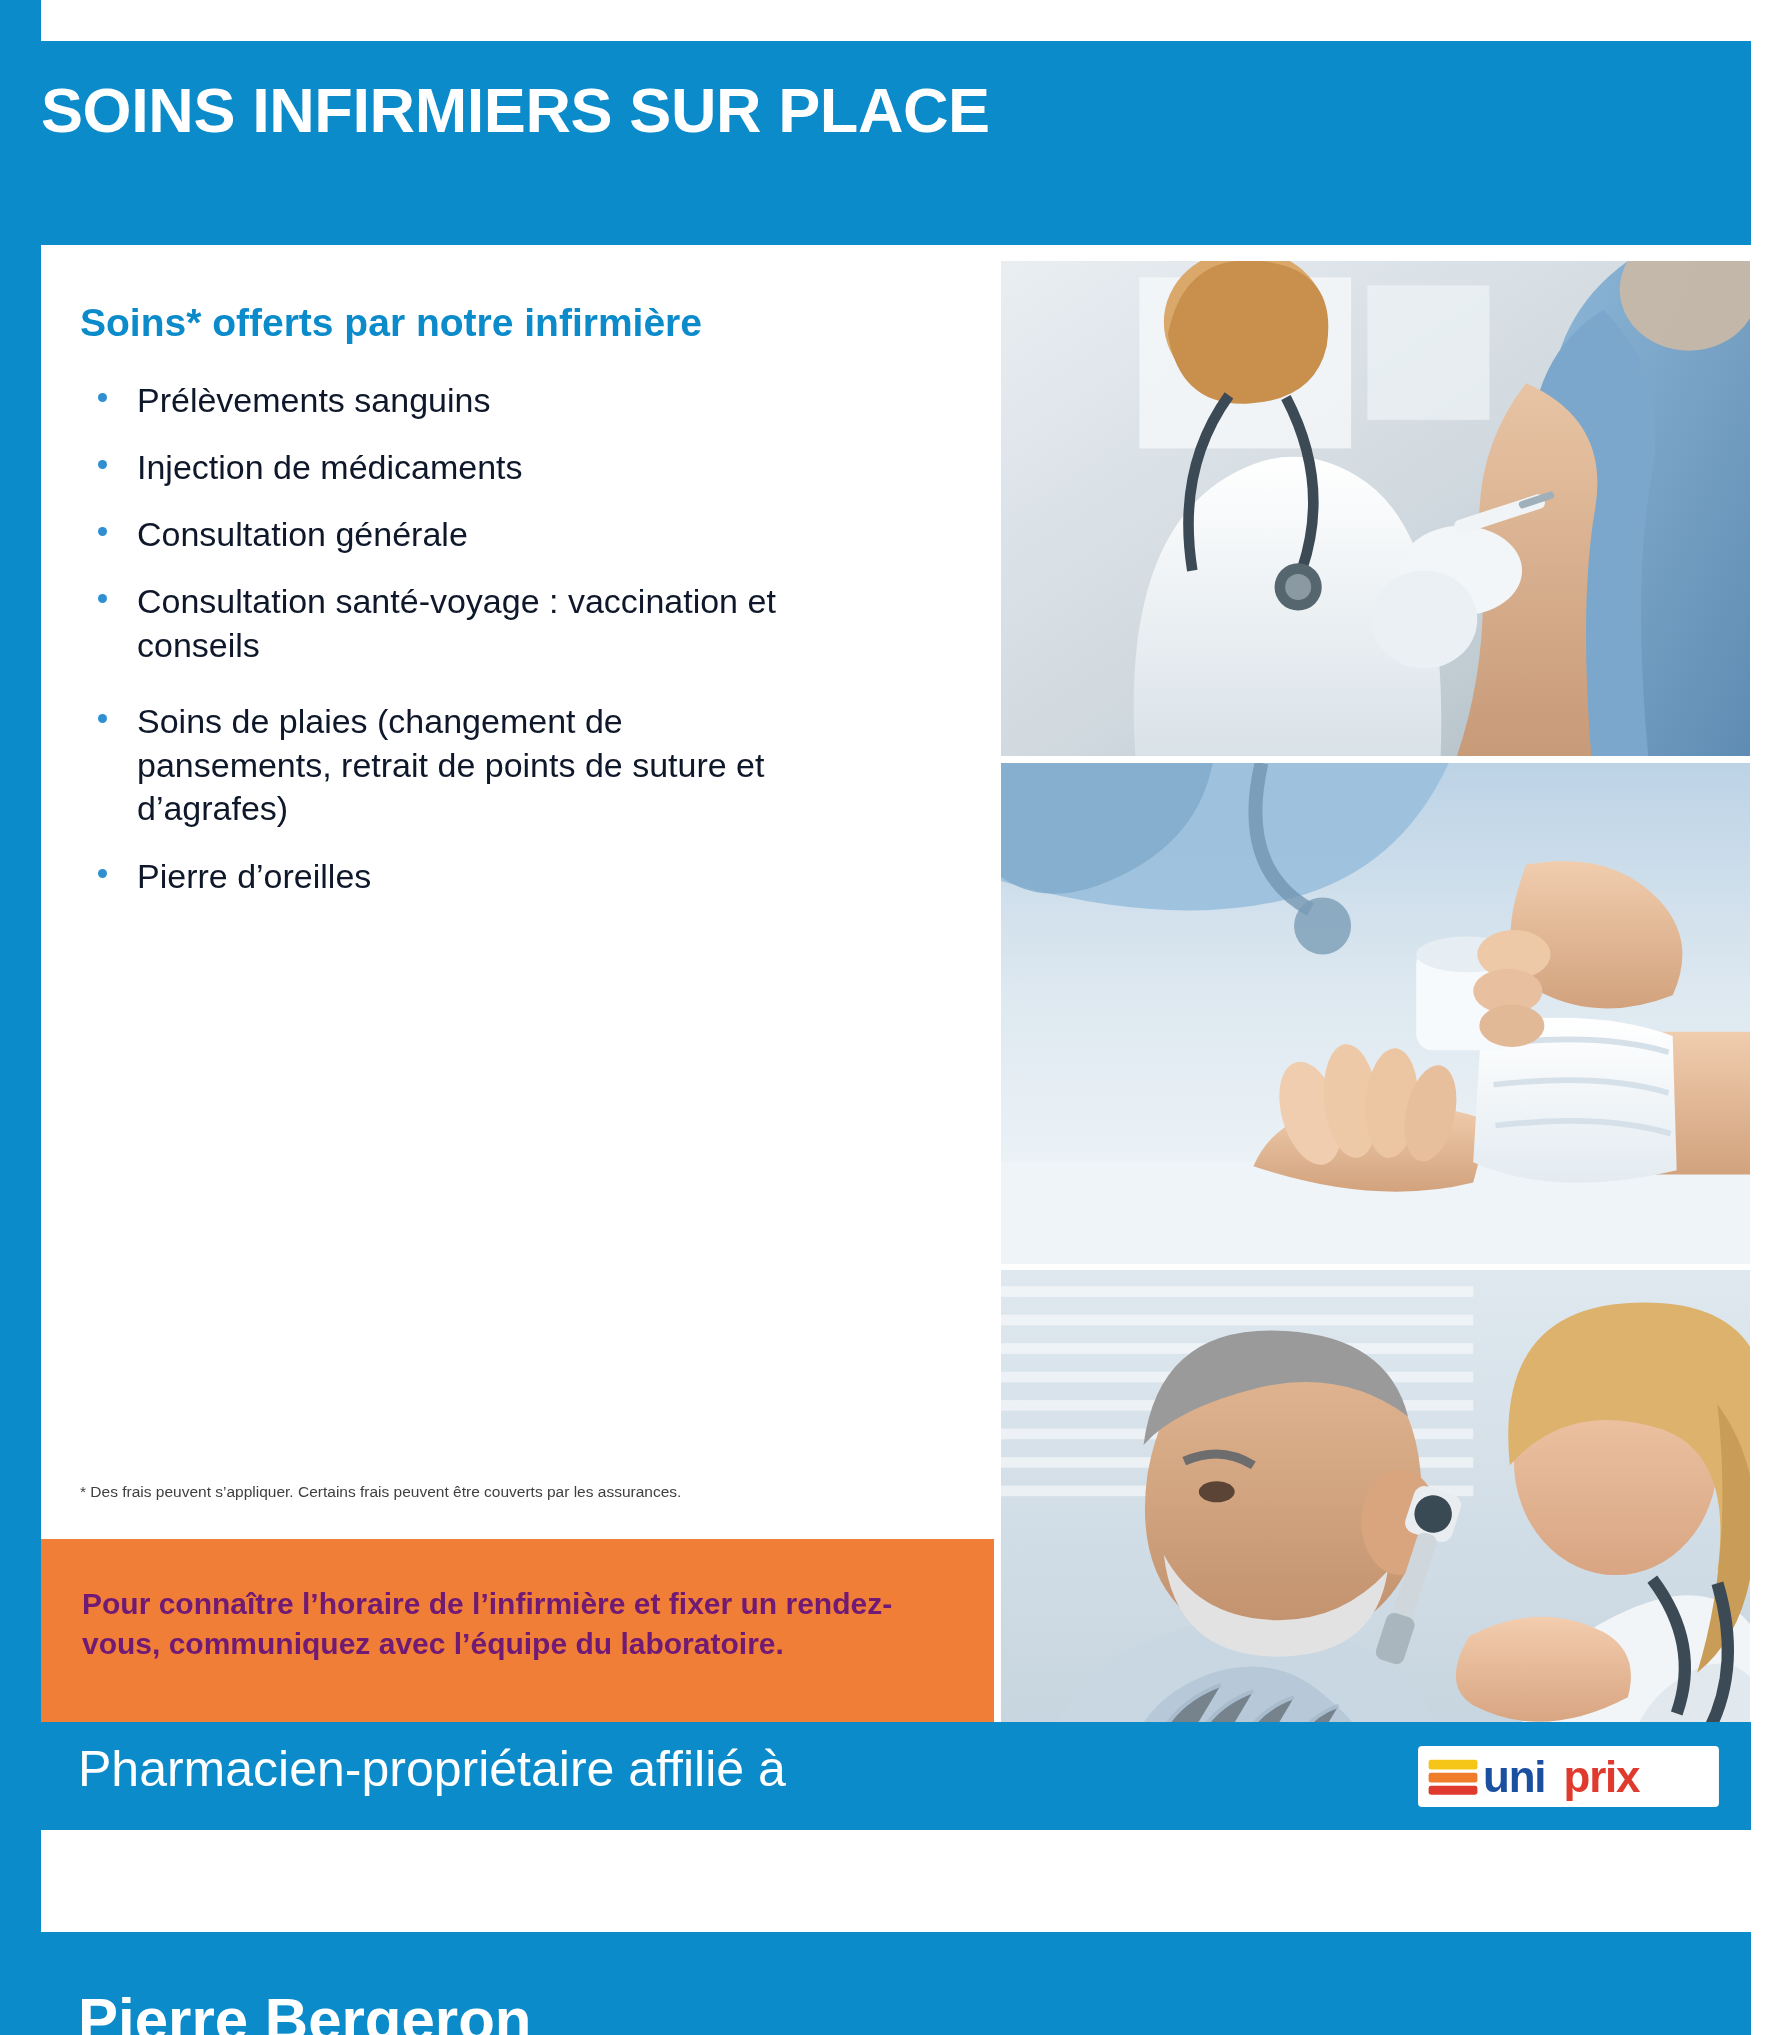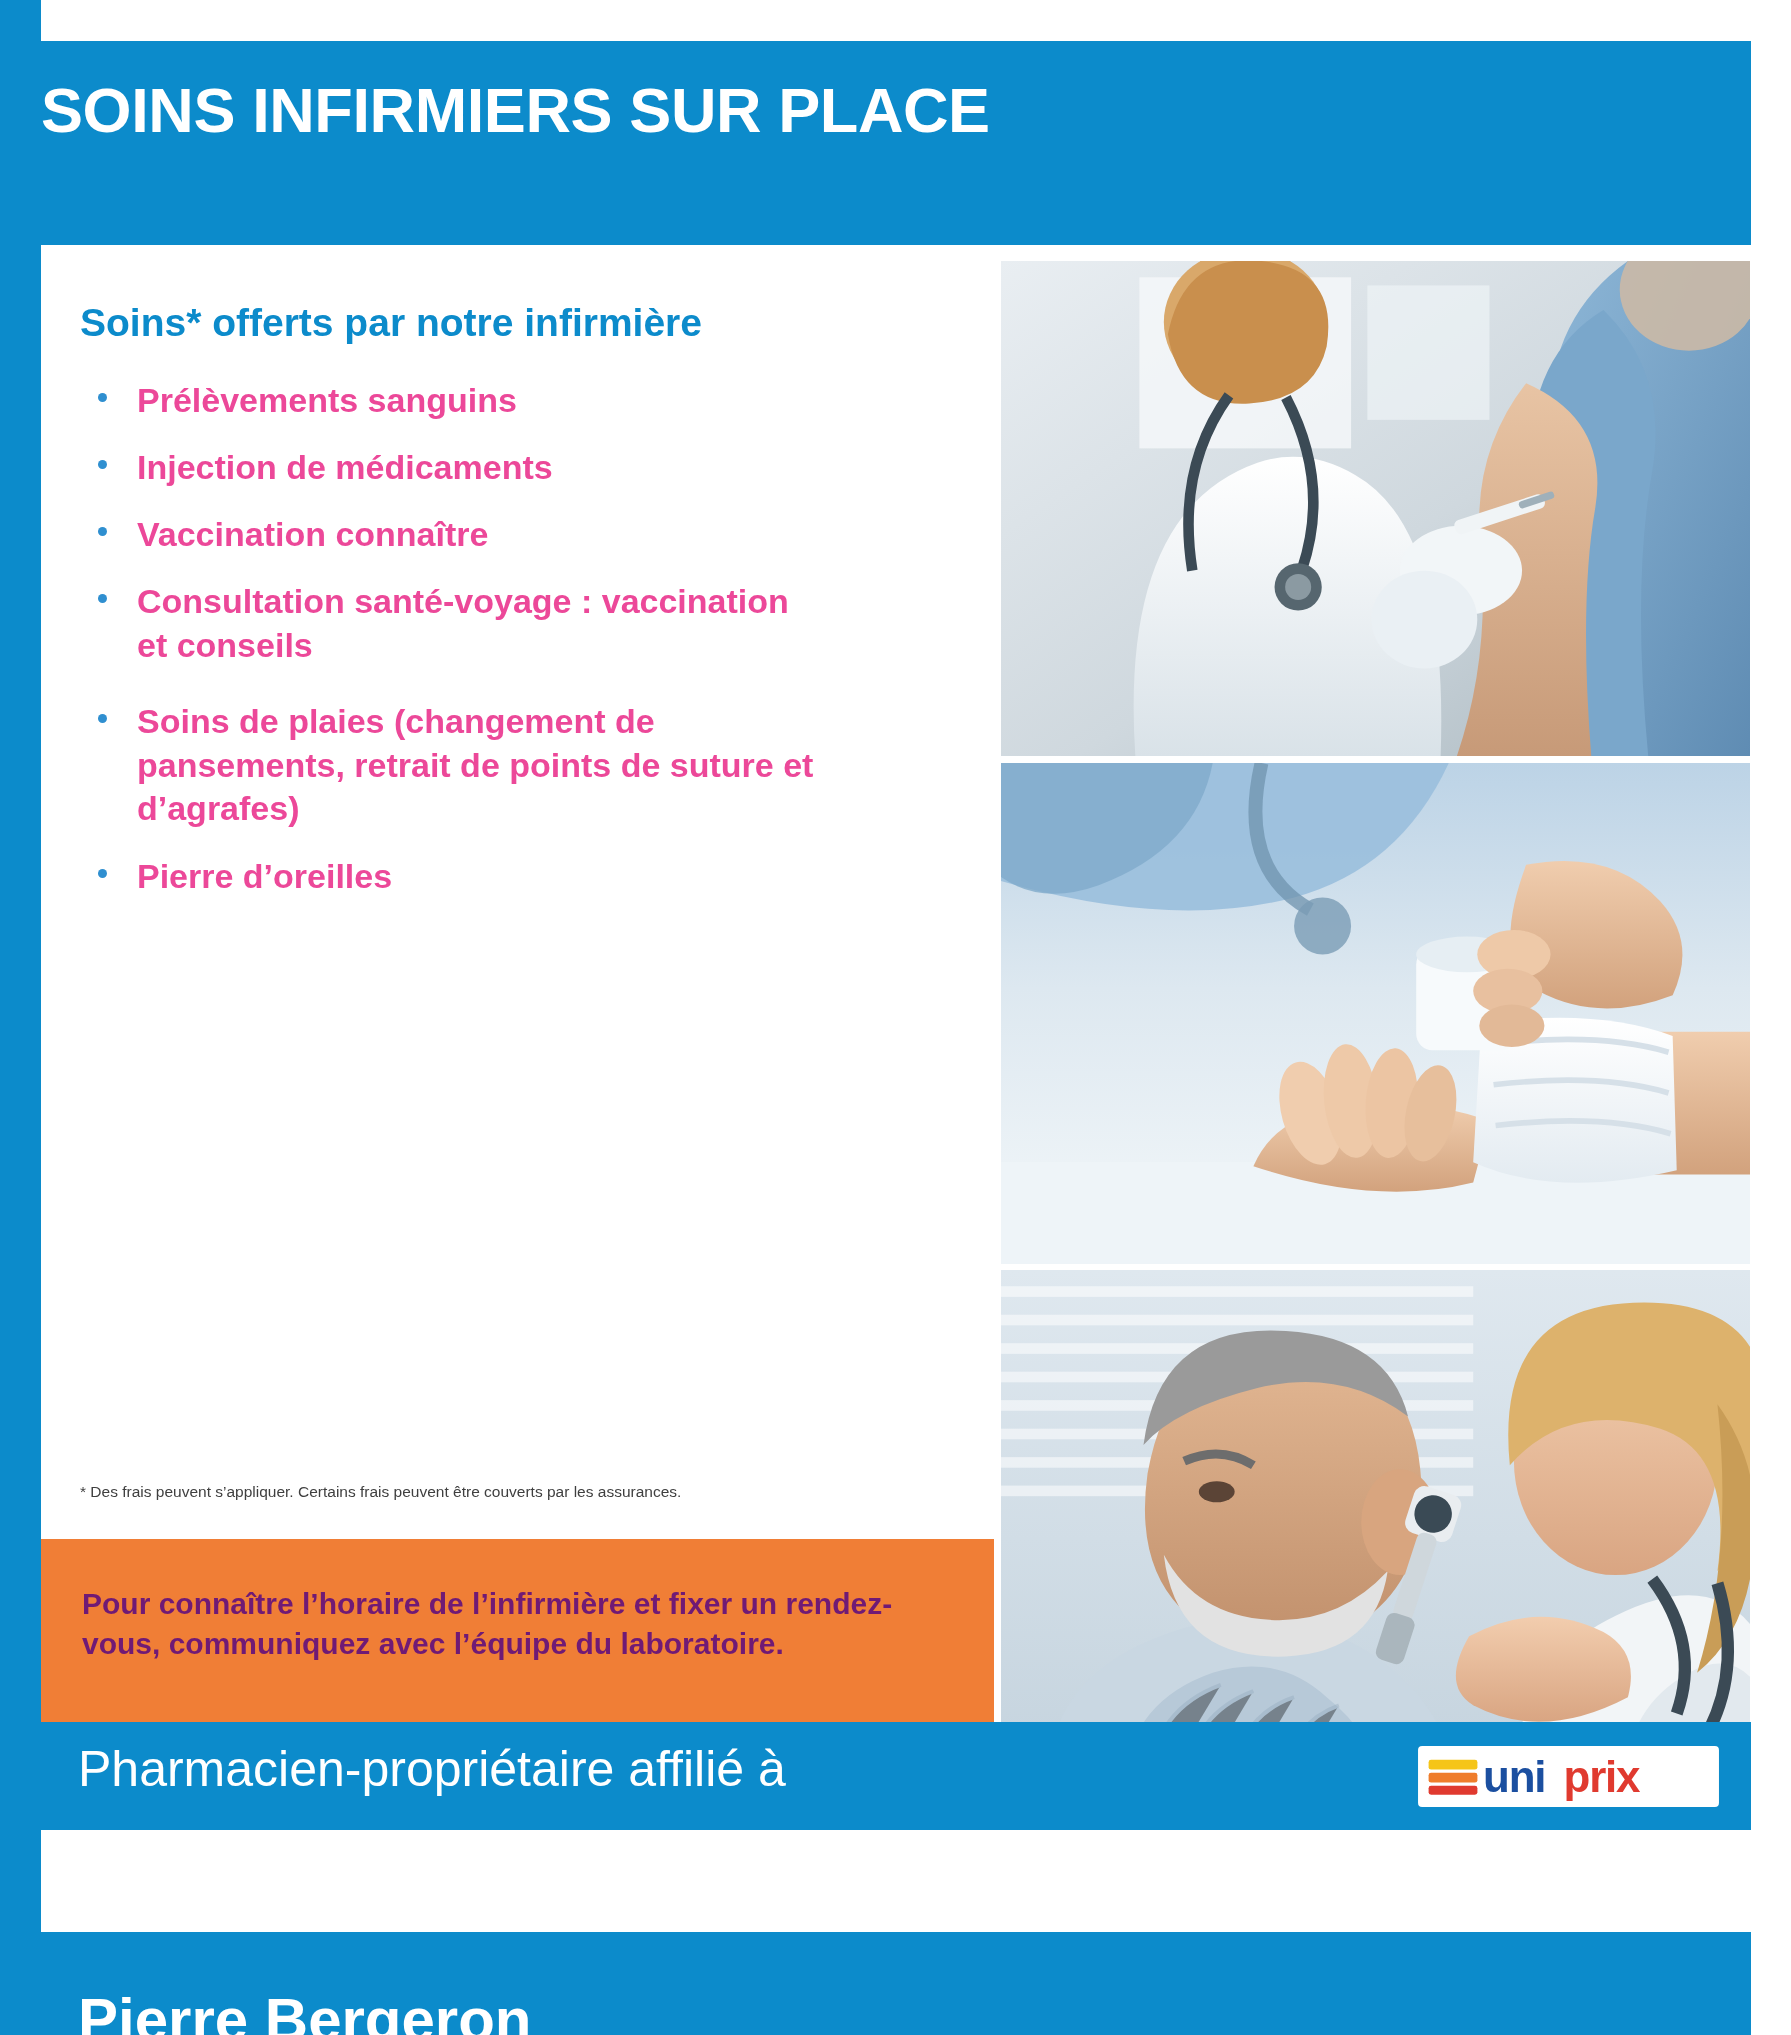--- a/index.html
+++ b/index.html
@@ -66,22 +66,22 @@
     left: 80px;
     top: 379px;
     width: 855px;
   }
   .list-item {
     position: relative;
     padding-left: 57px;
     margin-bottom: 23.6px;
     font-size: 34px;
     line-height: 1.28;
-    color: #ec4899;
-    font-weight: 700;
+    color: #0f172a;
+    font-weight: 400;
   }
   .list-item .bullet {
     position: absolute;
     left: 18px;
     top: 14px;
     width: 9px;
     height: 9px;
     border-radius: 50%;
     background: #2f8fd0;
   }
@@ -190,21 +190,21 @@
     <div class="list-item">
       <span class="bullet"></span>
       <span>Prélèvements sanguins</span>
     </div>
     <div class="list-item">
       <span class="bullet"></span>
       <span>Injection de médicaments</span>
     </div>
     <div class="list-item">
       <span class="bullet"></span>
-      <span>Vaccination connaître</span>
+      <span>Consultation générale</span>
     </div>
     <div class="list-item" style="width:712px;">
       <span class="bullet"></span>
       <span>Consultation santé-voyage : vaccination et conseils</span>
     </div>
     <div class="list-item" style="width:745px;margin-top:33px;">
       <span class="bullet"></span>
       <span>Soins de plaies (changement de pansements, retrait de points de suture et d’agrafes)</span>
     </div>
     <div class="list-item">

